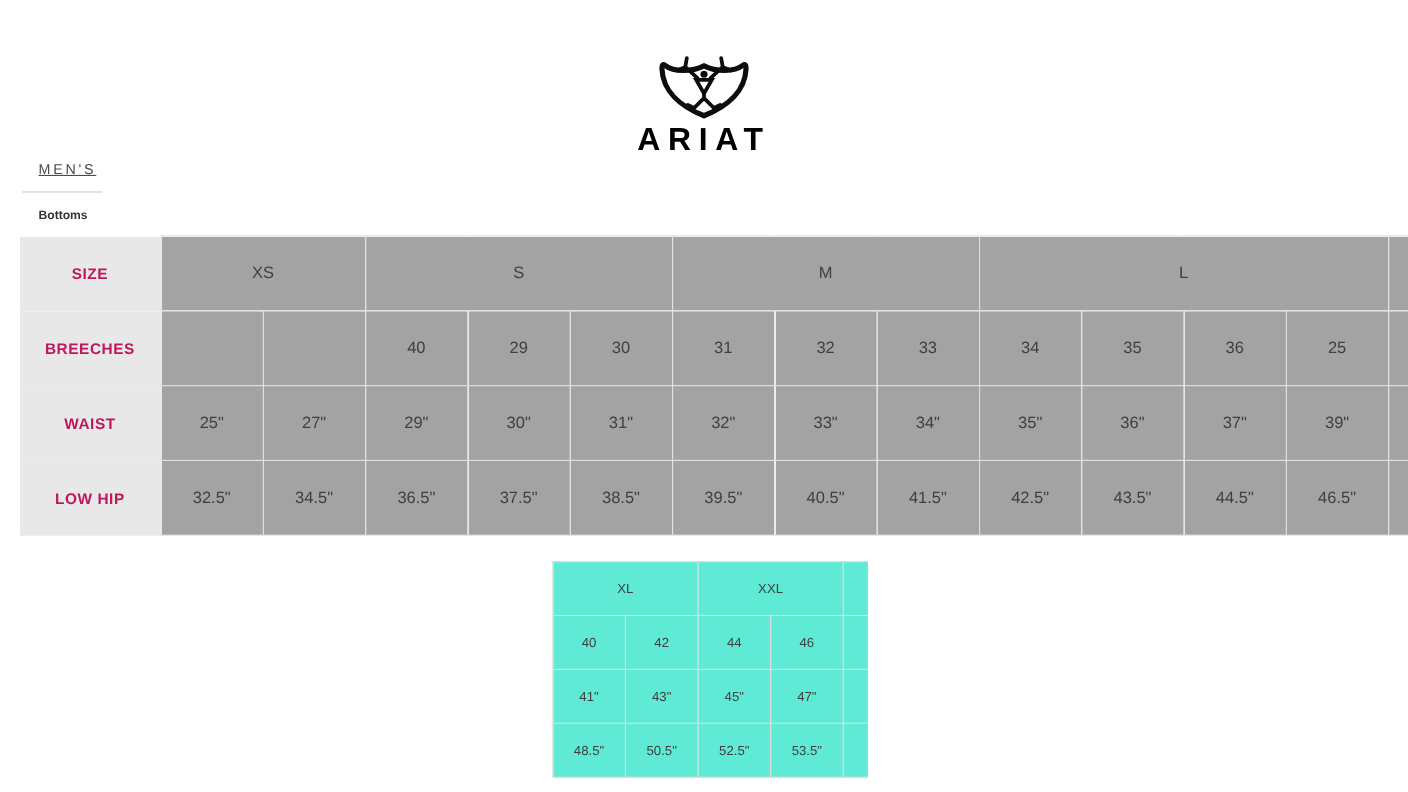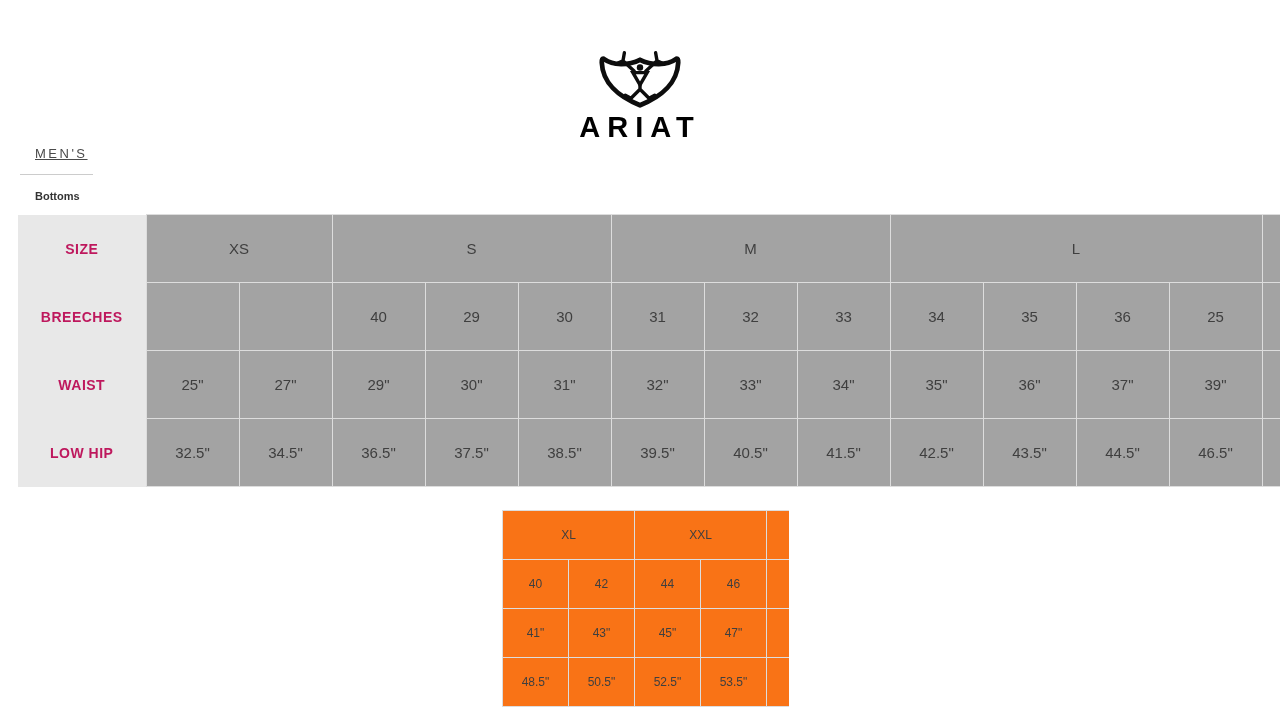--- a/index.html
+++ b/index.html
@@ -50,21 +50,21 @@
   .main-table td.cut { border-right: none; }
 
   
   .overflow-table {
     margin: 23px 0 0 502px;
     border-collapse: collapse; table-layout: fixed;
   }
   .overflow-table td {
     height: 49px; width: 66px; text-align: center; vertical-align: middle;
     font-size: 12px; color: #3f3f3f;
-    border: 1px solid #dddddd; background: #f97316; padding: 0;
+    border: 1px solid #dddddd; background: #5eead4; padding: 0;
   }
   .overflow-table td.cut { width: 22px; border-right: none; }
 </style>
 </head>
 <body>
 
 <div class="brand">
   <svg class="logo-svg" width="96" height="70" viewBox="0 0 100 74">
     <path d="M50 21 C 38 27 21 27 12.5 20.5 C 10 18.5 9.5 21 9.6 24
              C 10.5 45 27 60 50 69 C 73 60 89.5 45 90.4 24

